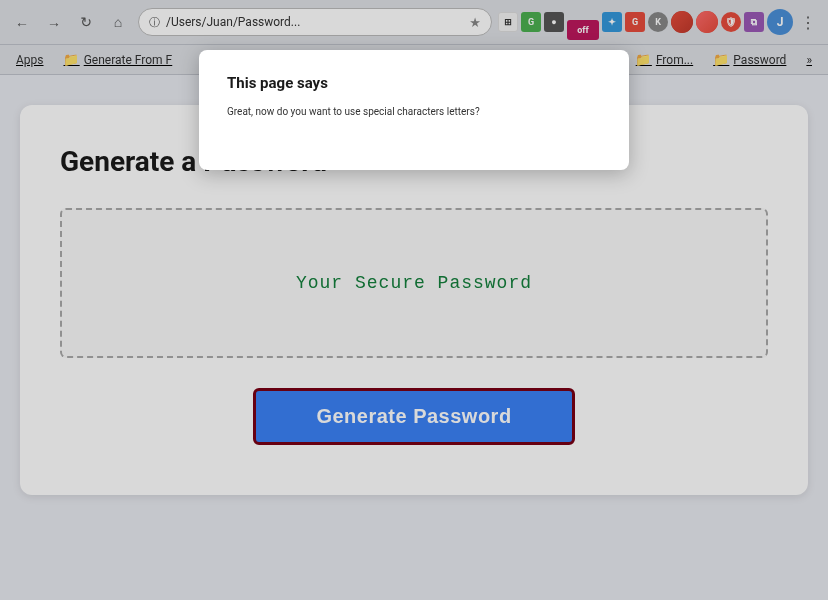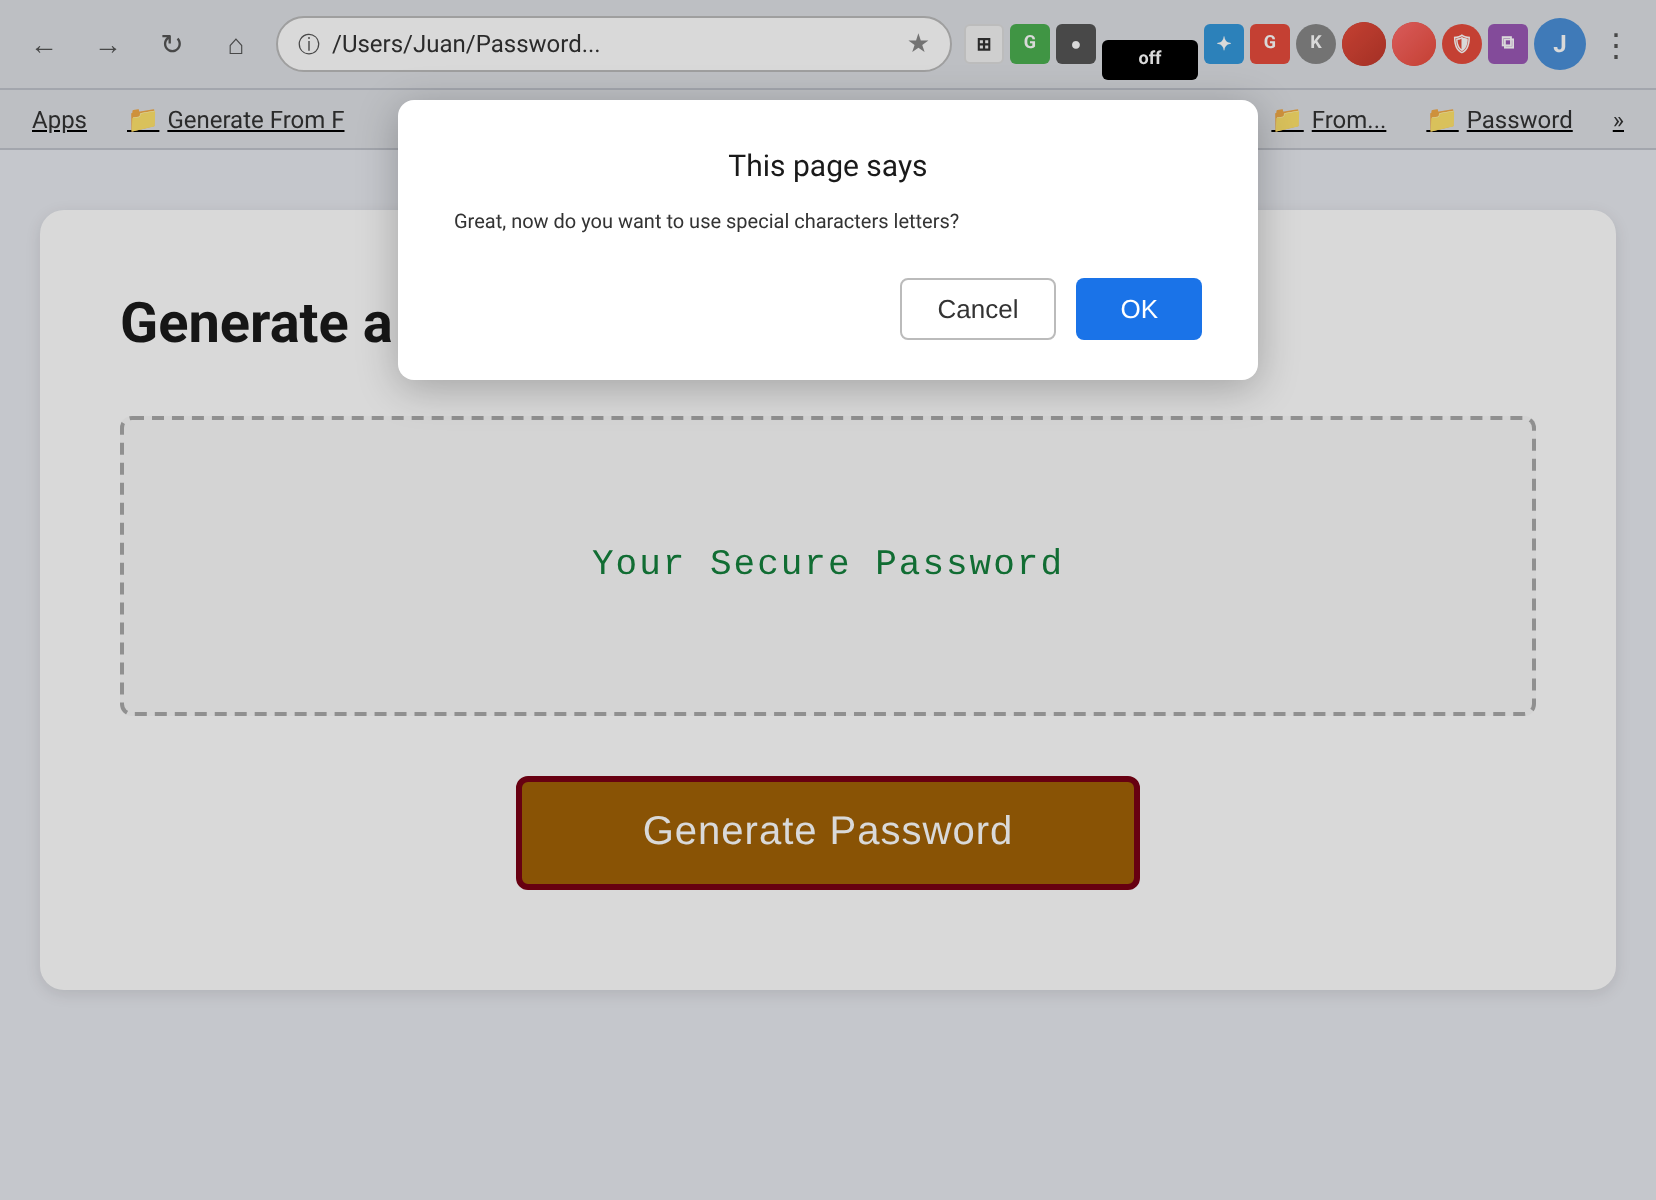--- a/index.html
+++ b/index.html
@@ -126,27 +126,27 @@
     .password-placeholder {
       font-family: 'Courier New', monospace;
       font-size: 18px;
       color: #15803d;
       letter-spacing: 1px;
     }
 
     .generate-btn {
       display: block;
       margin: 0 auto;
-      background: #a16207;
+      background: #3b82f6;
       color: white;
       border: 3px solid #7a0015;
       border-radius: 6px;
       padding: 14px 60px;
       font-size: 20px;
-      font-weight: 400;
+      font-weight: 700;
       cursor: pointer;
       letter-spacing: 0.5px;
     }
 
     
     .dialog-overlay {
       position: absolute;
       top: 0;
       left: 0;
       width: 100%;
@@ -163,24 +163,23 @@
       background: white;
       border-radius: 8px;
       box-shadow: 0 4px 20px rgba(0,0,0,0.25);
       padding: 24px 28px 20px 28px;
       width: 430px;
       min-height: 120px;
     }
 
     .dialog-title {
       font-size: 15px;
-      font-weight: 400;
+      font-weight: 700;
       color: #1a1a1a;
       margin-bottom: 14px;
-      text-align: center;
     }
 
     .dialog-message {
       font-size: 10px;
       color: #333;
       margin-bottom: 22px;
     }
 
     .dialog-buttons {
       display: flex;
@@ -266,21 +265,21 @@
   <div class="address-bar">
     <span class="address-lock">ⓘ</span>
     <span>/Users/Juan/Password...</span>
     <span style="margin-left:auto; color:#888; font-size:13px;">★</span>
   </div>
 
   <div class="browser-icons">
     <div class="ext-icon" style="background:#f4f4f4; border:1px solid #ddd; color:#333; font-size:9px;">⊞</div>
     <div class="ext-icon" style="background:#4CAF50; color:white; font-size:9px;">G</div>
     <div class="ext-icon" style="background:#555; color:white; font-size:9px;">●</div>
-    <div class="ext-icon" style="background:#000000; color:white; font-size:9px; width:48px; padding:2px;margin-top:16px;">off</div>
+    <div class="ext-icon" style="background:#be185d; color:white; font-size:9px; width:32px; padding:2px;margin-top:16px;">off</div>
     <div class="ext-icon" style="background:#3498db; color:white; font-size:9px;">✦</div>
     <div class="ext-icon" style="background:#e74c3c; color:white; font-size:9px;">G</div>
     <div class="ext-icon" style="background:#888; color:white; font-size:9px; border-radius:50%;">K</div>
     <div class="ext-icon" style="border-radius:50%; width:22px; height:22px; overflow:hidden; background:#c0392b;">
       <div style="width:100%; height:100%; background: linear-gradient(135deg,#e74c3c,#c0392b); border-radius:50%;"></div>
     </div>
     <div class="ext-icon" style="border-radius:50%; width:22px; height:22px; overflow:hidden; background:#e74c3c;">
       <div style="width:100%; height:100%; background: linear-gradient(135deg,#ff6b6b,#e74c3c); border-radius:50%;"></div>
     </div>
     <div class="ext-icon" style="background:#e74c3c; color:white; font-size:9px; border-radius:50%;">🛡</div>
@@ -321,18 +320,14 @@
     </div>
 
     <button class="generate-btn">Generate Password</button>
   </div>
 </div>
 
 <div class="dialog-overlay">
   <div class="dialog">
     <div class="dialog-title">This page says</div>
     <div class="dialog-message">Great, now do you want to use special characters letters?</div>
-    <div class="dialog-buttons">
-      <button class="btn-cancel">Cancel</button>
-      <button class="btn-ok">OK</button>
-    </div>
   </div>
 </div>
 
 </body></html>

